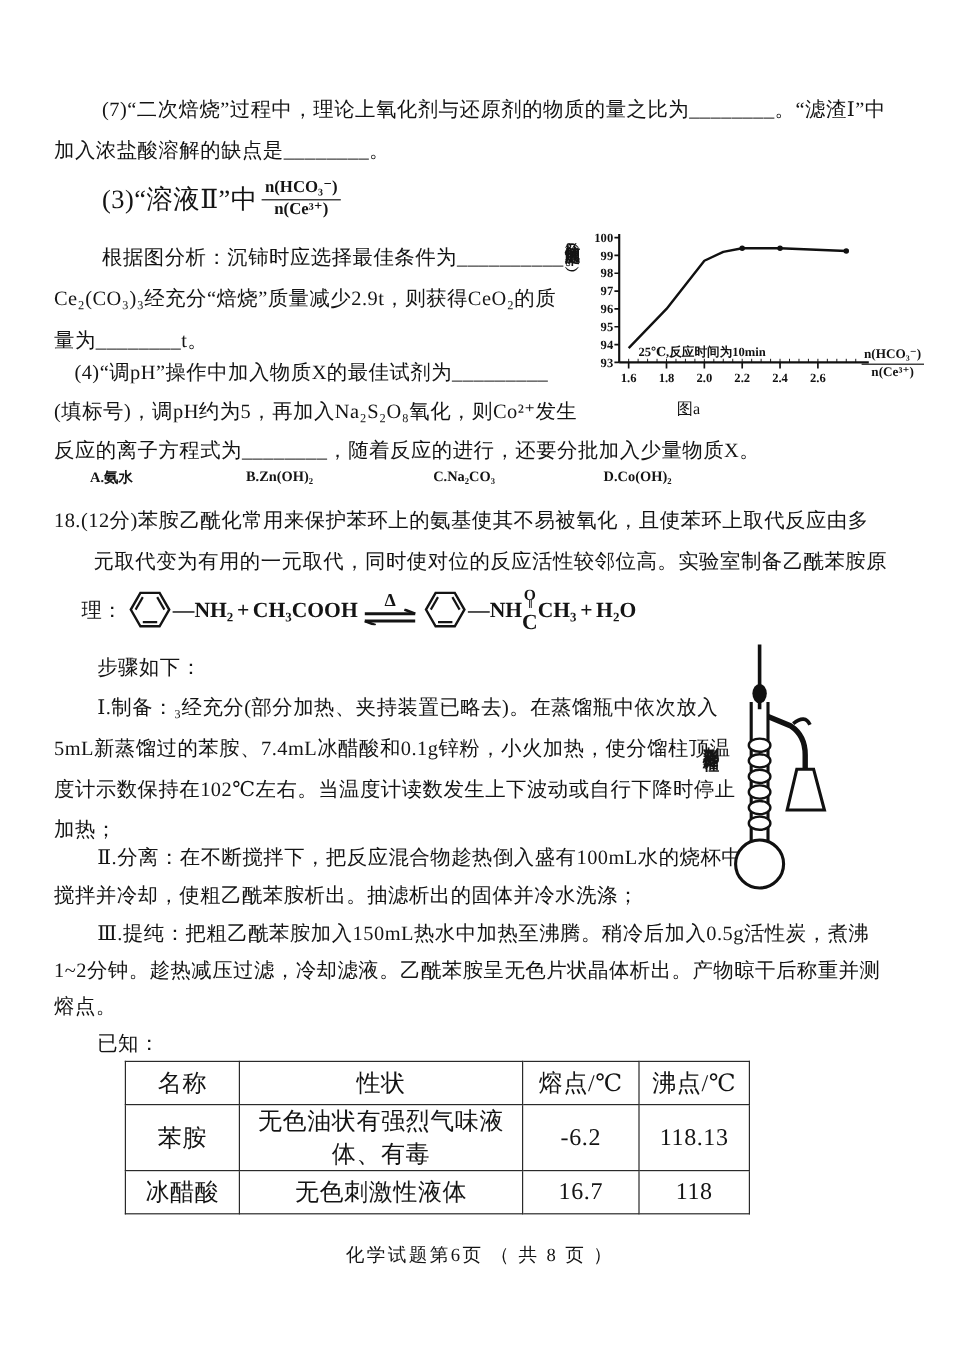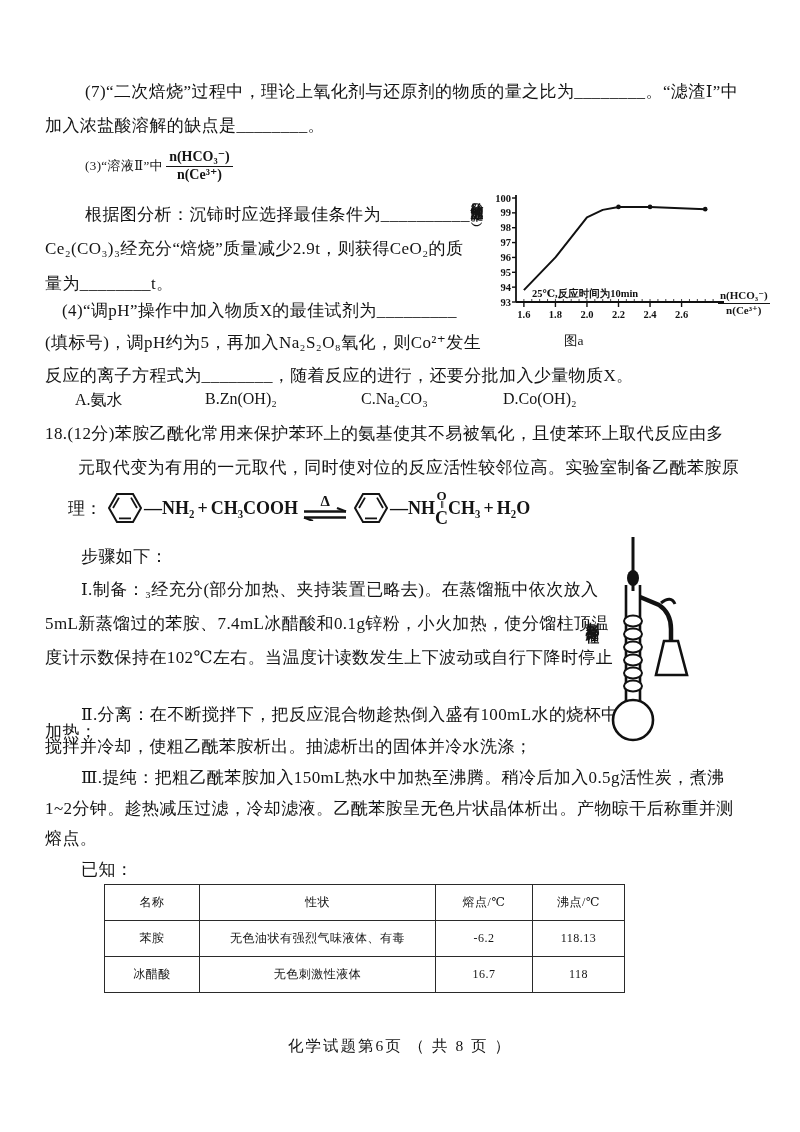--- a/index.html
+++ b/index.html
@@ -1,22 +1,22 @@
 <!DOCTYPE html>
 <html><head>
 <meta charset="utf-8">
 <style>
   html,body{margin:0;padding:0;background:#fff;}
   body{width:800px;height:1132px;position:relative;overflow:hidden;
        font-family:"Liberation Serif","DejaVu Serif",serif;color:#141414;}
   .ln{position:absolute;white-space:nowrap;font-size:17px;letter-spacing:.4px;line-height:24px;}
-  .opt{position:absolute;font-size:16px;font-weight:normal;white-space:nowrap;}
+  .opt{position:absolute;font-size:12px;font-weight:bold;white-space:nowrap;}
   
   .fracline{position:absolute;display:flex;align-items:center;white-space:nowrap;}
-  .fracline .txt{font-size:13px;letter-spacing:.4px;}
+  .fracline .txt{font-size:22px;letter-spacing:.4px;}
   .frac{display:inline-block;text-align:center;margin:0 3px;font-weight:bold;line-height:1.05;}
   .frac .num{display:block;font-size:14px;border-bottom:1.6px solid #141414;padding:0 3px 1px;}
   .frac .den{display:block;font-size:14px;padding-top:1px;}
   
   .equation{position:absolute;left:68px;top:468px;height:80px;display:flex;align-items:center;
             font-weight:bold;font-size:18px;}
   .equation .cjk{font-weight:normal;font-size:17px;margin-right:4px;}
   .equation .sp{margin:0 3px;}
   .eq-arrow{display:flex;flex-direction:column;align-items:center;margin:0 5px;}
   .eq-arrow .delta{font-size:15px;line-height:12px;font-weight:bold;}
@@ -32,21 +32,21 @@
   .chart .xfrac .num{display:block;font-size:11px;border-bottom:1.4px solid #141414;padding:0 2px 1px;}
   .chart .xfrac .den{display:block;font-size:11px;padding-top:1px;}
   .chart .cap{position:absolute;left:96px;top:142px;font-size:13.5px;font-weight:normal;}
   
   .apparatus{position:absolute;left:575px;top:533px;width:160px;height:215px;}
   .apparatus .alab{position:absolute;left:8px;top:78px;writing-mode:vertical-rl;text-orientation:upright;
                    font-size:13.5px;font-weight:bold;letter-spacing:2px;}
   .apparatus svg{position:absolute;left:0;top:0;}
   
   table.props{position:absolute;left:104px;top:884px;border-collapse:collapse;table-layout:fixed;}
-  table.props td,table.props th{border:1px solid #2a2a2a;font-size:12px;font-weight:normal;
+  table.props td,table.props th{border:1px solid #2a2a2a;font-size:20px;font-weight:normal;
         text-align:center;height:35px;padding:0 4px;letter-spacing:.5px;}
   .footer{position:absolute;left:0;right:0;top:1036px;text-align:center;font-size:15.5px;letter-spacing:2px;}
 </style>
 </head>
 <body>
 
 <div class="ln" style="left:85px;top:80px">(7)“二次焙烧”过程中，理论上氧化剂与还原剂的物质的量之比为________。“滤渣Ⅰ”中</div>
 <div class="ln" style="left:45px;top:114px">加入浓盐酸溶解的缺点是________。</div>
 
 <div class="fracline" style="left:85px;top:150px">
@@ -175,21 +175,21 @@
     <span class="carbonyl"><span class="o">O</span><span class="db">‖</span><span>C</span></span>
     <span>CH₃</span>
   <span class="sp">+</span>
   <span>H₂O</span>
 </div>
 
 <div class="ln" style="left:81px;top:545px">步骤如下：</div>
 <div class="ln" style="left:81px;top:578px">Ⅰ.制备：₃经充分(部分加热、夹持装置已略去)。在蒸馏瓶中依次放入</div>
 <div class="ln" style="left:45px;top:612px">5mL新蒸馏过的苯胺、7.4mL冰醋酸和0.1g锌粉，小火加热，使分馏柱顶温</div>
 <div class="ln" style="left:45px;top:646px">度计示数保持在102℃左右。当温度计读数发生上下波动或自行下降时停止</div>
-<div class="ln" style="left:45px;top:720px">加热；</div>
+<div class="ln" style="left:45px;top:680px">加热；</div>
 <div class="ln" style="left:81px;top:703px">Ⅱ.分离：在不断搅拌下，把反应混合物趁热倒入盛有100mL水的烧杯中，</div>
 <div class="ln" style="left:45px;top:735px">搅拌并冷却，使粗乙酰苯胺析出。抽滤析出的固体并冷水洗涤；</div>
 <div class="ln" style="left:81px;top:766px">Ⅲ.提纯：把粗乙酰苯胺加入150mL热水中加热至沸腾。稍冷后加入0.5g活性炭，煮沸</div>
 <div class="ln" style="left:45px;top:797px">1~2分钟。趁热减压过滤，冷却滤液。乙酰苯胺呈无色片状晶体析出。产物晾干后称重并测</div>
 <div class="ln" style="left:45px;top:827px">熔点。</div>
 <div class="ln" style="left:81px;top:858px">已知：</div>
 
 <div class="apparatus">
   <svg width="160" height="215" viewBox="0 0 160 215">
 

